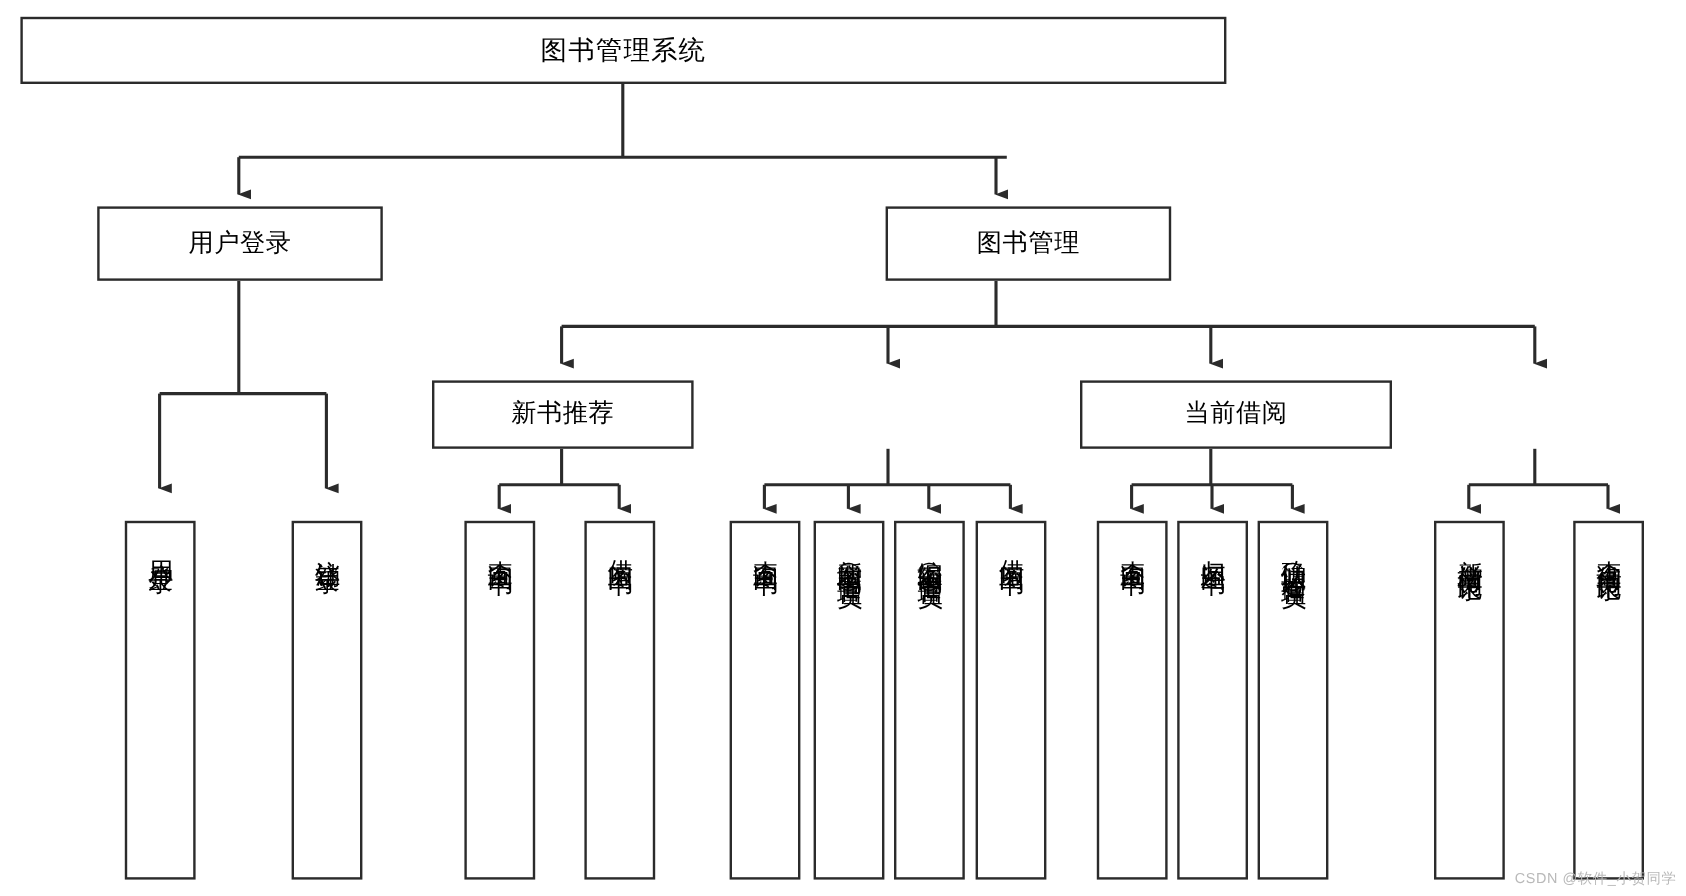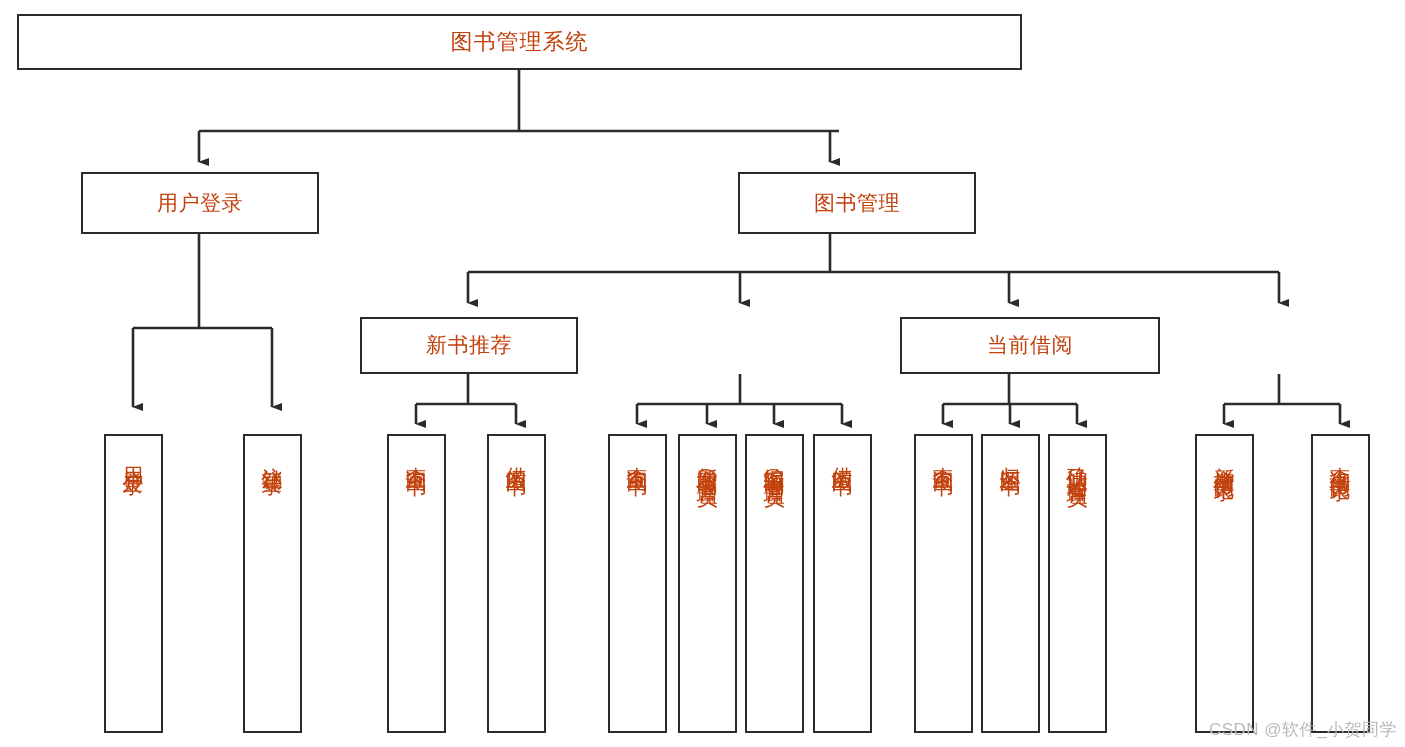--- a/index.html
+++ b/index.html
@@ -31,21 +31,21 @@
     box-sizing: border-box;
     border: 2.5px solid #2b2b2b;
     background: #ffffff;
     display: flex;
     align-items: center;
     justify-content: center;
     color: #3a3a3a;
   }
   .node-label {
     font-family: "Liberation Sans", "DejaVu Sans", sans-serif;
-    color: #c2410c;
+    color: #000000;
     line-height: 1.18;
     text-align: center;
     white-space: pre;
   }
   .horiz-label {
     font-size: 21px;
     letter-spacing: 0.5px;
   }
   .root-label {
     font-size: 22px;
@@ -61,21 +61,21 @@
   .leaf-box .node-label {
     padding-top: 14px;
   }
   .leaf-box {
     align-items: flex-start;
   }
   .watermark {
     position: absolute;
     right: 8px;
     bottom: 6px;
-    font-size: 17px;
+    font-size: 12px;
     color: #b9b9b9;
     font-family: "Liberation Sans", "DejaVu Sans", sans-serif;
     letter-spacing: 0.5px;
     pointer-events: none;
     user-select: none;
   }
 </style>
 </head>
 <body>
 

